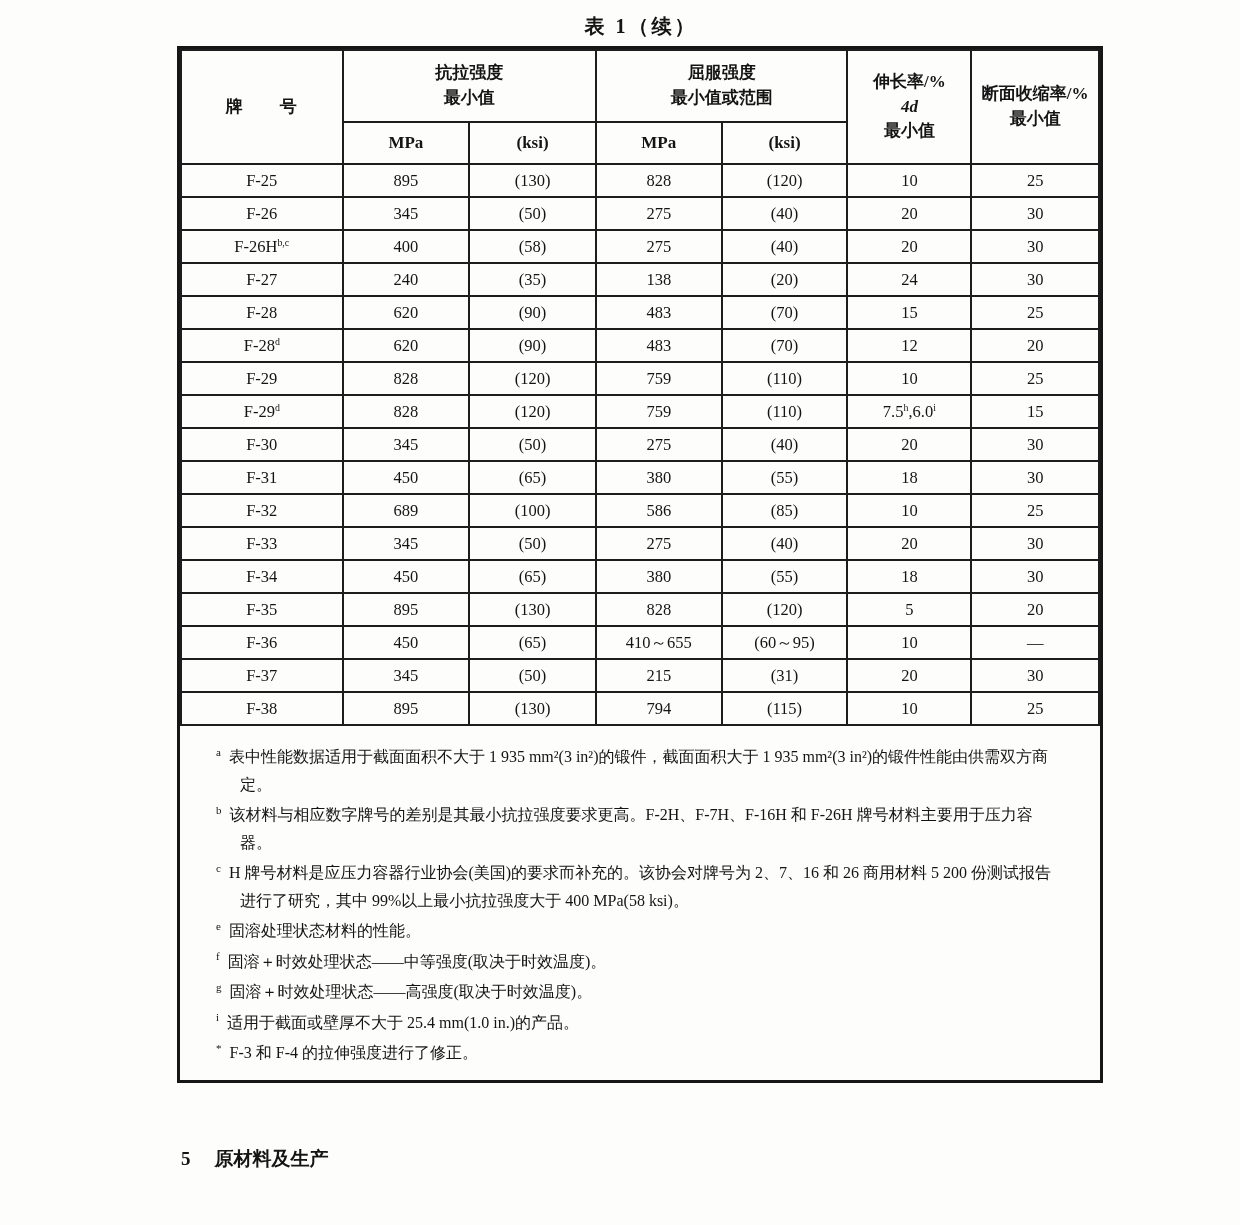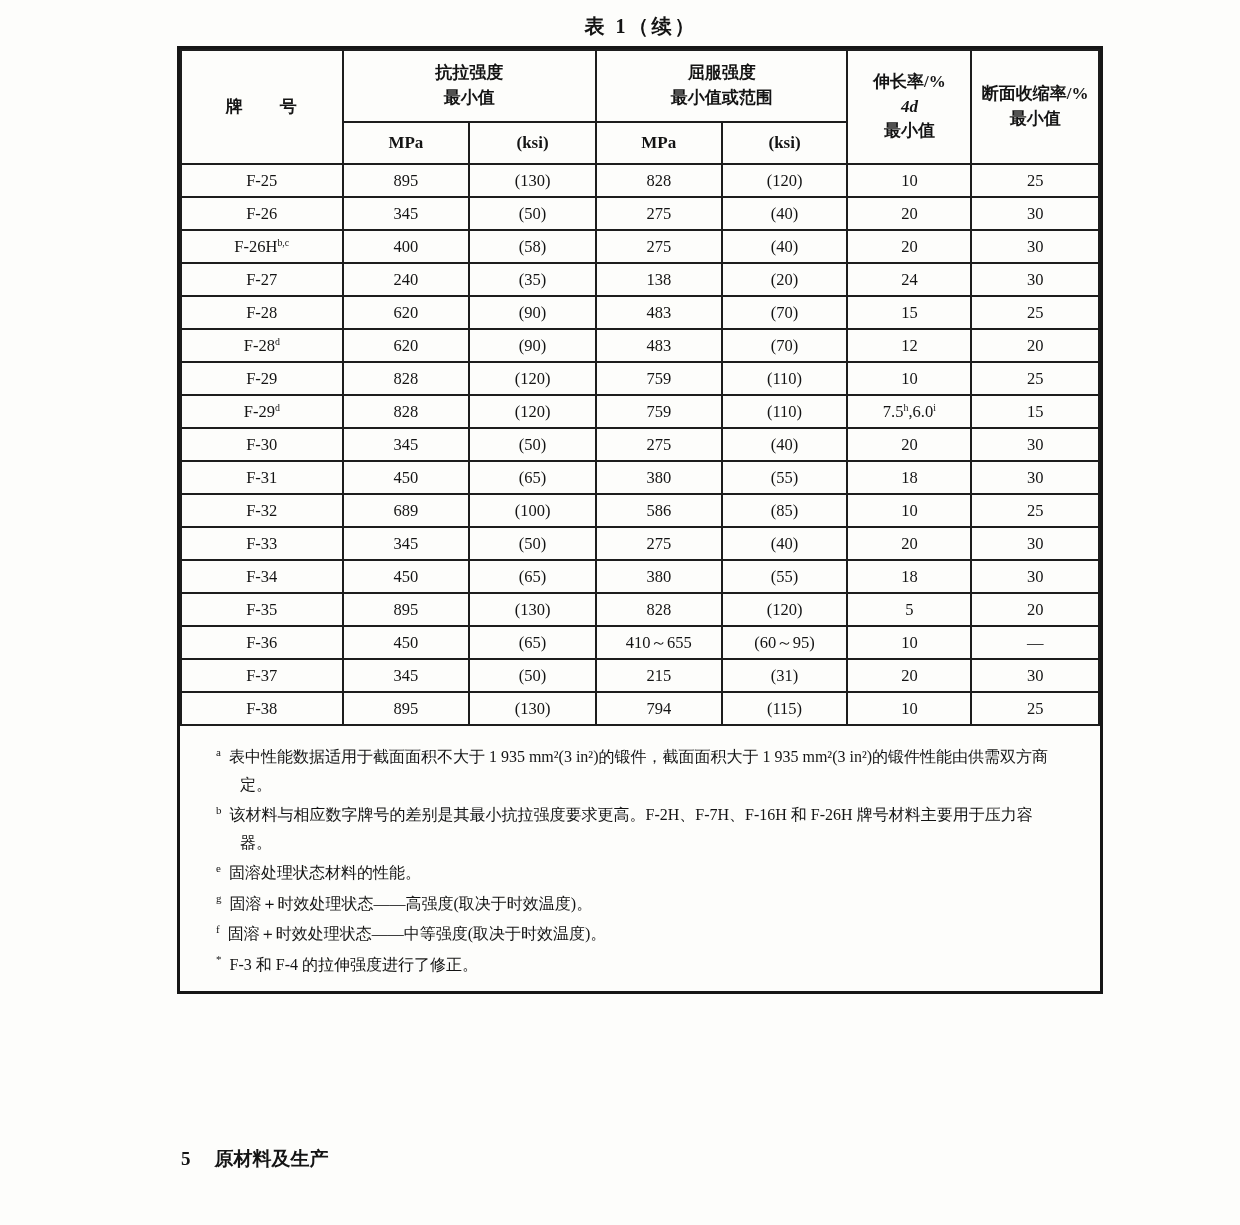--- a/index.html
+++ b/index.html
@@ -295,23 +295,25 @@
             <td>(115)</td>
             <td>10</td>
             <td>25</td>
           </tr>
         </tbody>
     </table>
 
     <div class="footnotes">
         <div class="fn"><sup class="marker">a</sup><span>表中性能数据适用于截面面积不大于 1 935 mm²(3 in²)的锻件，截面面积大于 1 935 mm²(3 in²)的锻件性能由供需双方商定。</span></div>
         <div class="fn"><sup class="marker">b</sup><span>该材料与相应数字牌号的差别是其最小抗拉强度要求更高。F-2H、F-7H、F-16H 和 F-26H 牌号材料主要用于压力容器。</span></div>
+        <div class="fn"><sup class="marker">c</sup><span>H 牌号材料是应压力容器行业协会(美国)的要求而补充的。该协会对牌号为 2、7、16 和 26 商用材料 5 200 份测试报告进行了研究，其中 99%以上最小抗拉强度大于 400 MPa(58 ksi)。</span></div>
         <div class="fn"><sup class="marker">e</sup><span>固溶处理状态材料的性能。</span></div>
+        <div class="fn"><sup class="marker">f</sup><span>固溶＋时效处理状态——中等强度(取决于时效温度)。</span></div>
         <div class="fn"><sup class="marker">g</sup><span>固溶＋时效处理状态——高强度(取决于时效温度)。</span></div>
-        <div class="fn"><sup class="marker">f</sup><span>固溶＋时效处理状态——中等强度(取决于时效温度)。</span></div>
+        <div class="fn"><sup class="marker">i</sup><span>适用于截面或壁厚不大于 25.4 mm(1.0 in.)的产品。</span></div>
         <div class="fn"><sup class="marker">*</sup><span>F-3 和 F-4 的拉伸强度进行了修正。</span></div>
       </div>
   </div>
 
   <div class="section5">
     <span class="num">5</span><span>原材料及生产</span>
   </div>
 
   <div class="body-par">符合最新版本 ASTM B 348 规范要求的原材料方可用于本标准要求的锻件。</div>
 

